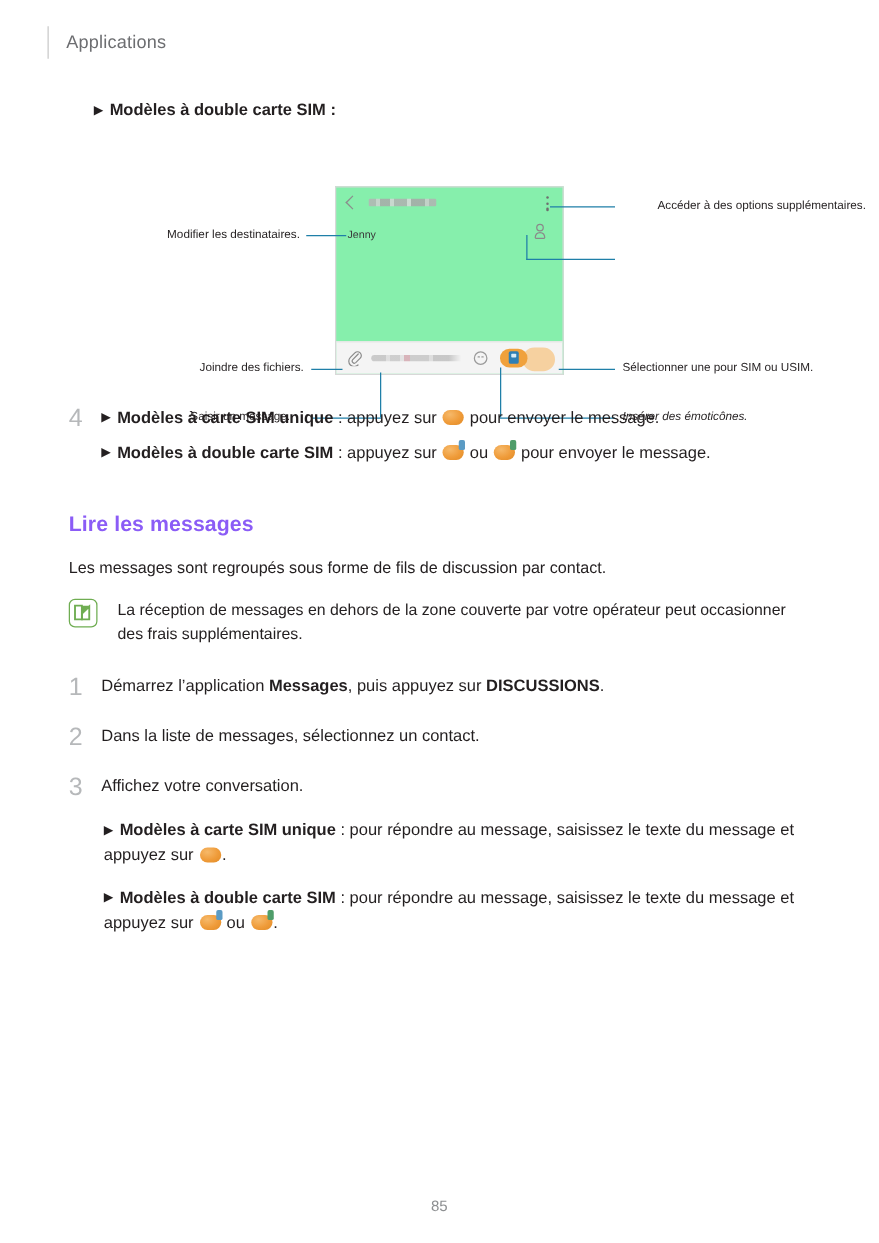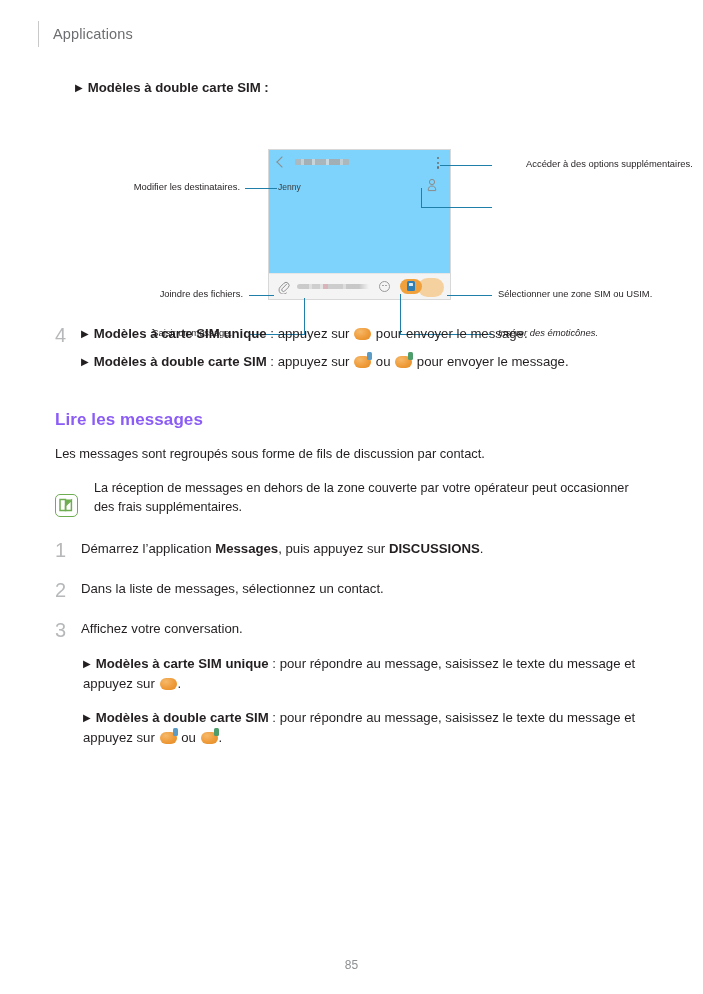--- a/index.html
+++ b/index.html
@@ -63,21 +63,21 @@
     position: relative;
     height: 208px;
     margin-top: 10px;
   }
   .phone {
     position: absolute;
     left: 213px;
     top: 41px;
     width: 183px;
     height: 151px;
-    background: #7dd3fc;
+    background: #86efac;
     border: 1px solid #d8d8d8;
     box-shadow: 0 0 0 0 #fff;
   }
   .ph-topbar {
     height: 24px;
     display: flex;
     align-items: center;
     padding: 0 9px;
     position: relative;
   }
@@ -254,21 +254,21 @@
     font-size: 17px;
     color: #8b5cf6;
     font-weight: bold;
     margin: 0;
     letter-spacing: .005em;
   }
 
   
   .note {
     display: flex;
-    align-items: flex-end;
+    align-items: flex-start;
   }
   .note-icon {
     width: 23px; height: 23px;
     flex: none;
     border: 1.6px solid #6fad52;
     border-radius: 5px;
     margin-right: 16px;
     position: relative;
     background: #ffffff;
   }
@@ -352,21 +352,21 @@
     <div class="lead lead-h" style="left:345px;top:226px;width:92px;"></div>
 
     <div class="lead lead-h" style="left:190px;top:80px;width:32px;"></div>
 
     <div class="lead lead-h" style="left:194px;top:187px;width:25px;"></div>
 
     <div class="lead lead-v" style="left:249px;top:190px;height:36px;"></div>
     <div class="lead lead-h" style="left:195px;top:226px;width:55px;"></div>
 
     <div class="cap cap-r" style="left:443px;top:50px;width:185px;margin-left:28px;">Accéder à des options supplémentaires.</div>
-    <div class="cap cap-r" style="left:443px;top:180px;width:175px;">Sélectionner une zone SIM ou USIM.</div>
+    <div class="cap cap-r" style="left:443px;top:180px;width:175px;">Sélectionner une pour SIM ou USIM.</div>
     <div class="cap cap-r" style="left:443px;top:219px;width:190px;font-style:italic;">Insérer des émoticônes.</div>
 
     <div class="cap cap-l" style="left:40px;top:73px;width:145px;">Modifier les destinataires.</div>
     <div class="cap cap-l" style="left:60px;top:180px;width:128px;">Joindre des fichiers.</div>
     <div class="cap cap-l" style="left:60px;top:219px;width:117px;">Saisir un message.</div>
   </div>
 
   <div class="step" style="margin-top:8px;">
     <div class="step-num">4</div>
     <div class="step-body">

